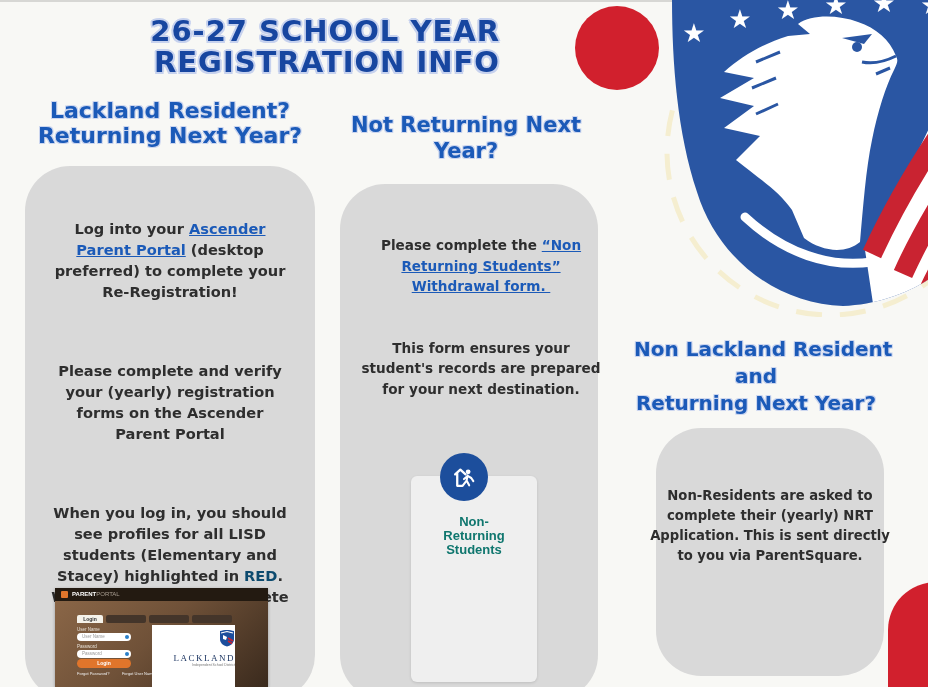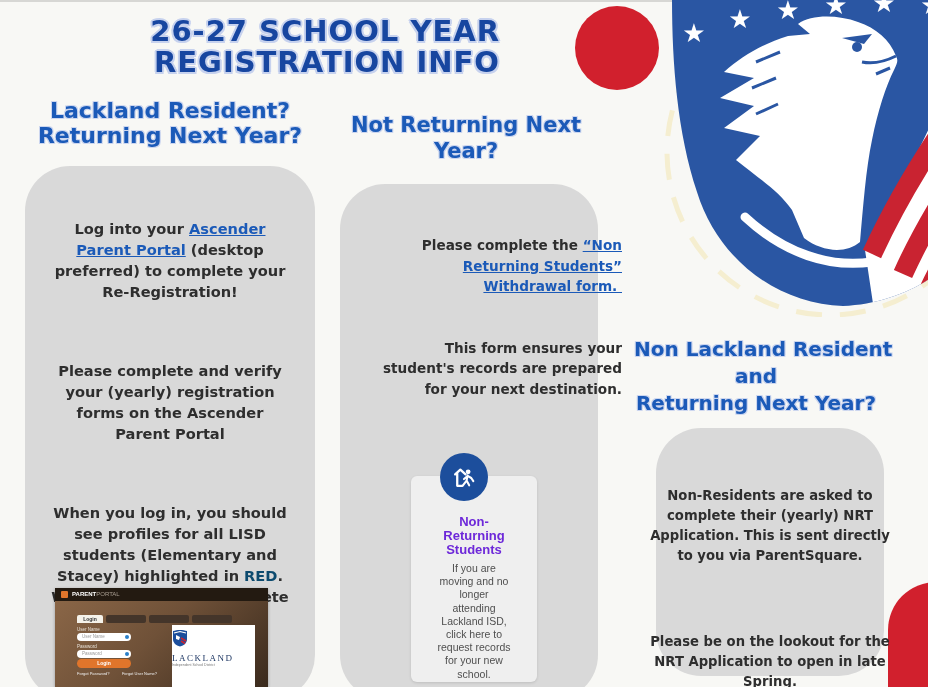--- a/index.html
+++ b/index.html
@@ -32,34 +32,34 @@
   
   .gbox{position:absolute;background:#d9d9d9;border-radius:45px;}
   .box1{left:25px;top:166px;width:290px;height:534px;}
   .box2{left:340px;top:184px;width:258px;height:516px;}
   .box3{left:656px;top:428px;width:228px;height:248px;}
 
   
   .btxt{position:absolute;text-align:center;color:#2e2e2e;font-weight:bold;white-space:pre;
         font-family:"DejaVu Sans", sans-serif;}
   .txt1{left:25px;top:176px;width:290px;font-size:14.6px;line-height:21px;}
-  .txt2{left:340px;top:194px;width:282px;font-size:13.6px;line-height:20.5px;text-align:right;}
+  .txt2{left:340px;top:194px;width:282px;font-size:13.6px;line-height:20.5px;}
   .txt3{left:650px;top:446px;width:240px;font-size:13.2px;line-height:20px;}
   .btxt p{margin:0 0 16px 0;}
   .btxt p:last-child{margin:0;}
   .link{color:#1b5ab8;text-decoration:underline;cursor:pointer;}
   .w-red{color:#0c4a6e;}
   .w-green{color:#2bd36b;}
 
   
   .tile{position:absolute;left:411px;top:476px;width:126px;height:206px;background:#efefef;
         border-radius:6px;box-shadow:0 1px 3px rgba(0,0,0,.12);cursor:pointer;}
   .tile-icon{position:absolute;left:440px;top:453px;width:48px;height:48px;border-radius:50%;
              background:#1c4e9c;display:flex;align-items:center;justify-content:center;}
-  .tile-title{position:absolute;left:0;top:39px;width:126px;text-align:center;color:#6d28d9;
+  .tile-title{position:absolute;left:0;top:39px;width:126px;text-align:center;color:#0f766e;
               font-weight:bold;font-size:13px;line-height:14px;white-space:pre;}
   .tile-body{position:absolute;left:0;top:86px;width:126px;text-align:center;color:#4f4f4f;
              font-size:10.5px;line-height:13.2px;white-space:pre;}
 
   
   .portal{position:absolute;left:55px;top:588px;width:213px;height:99px;overflow:hidden;
           box-shadow:0 1px 3px rgba(0,0,0,.3);background:#6f5138;}
   .p-head{position:absolute;left:0;top:0;width:213px;height:13px;background:#231a11;}
   .p-logo{position:absolute;left:6px;top:3px;width:7px;height:7px;background:#e0752b;border-radius:1px;}
   .p-brand{position:absolute;left:17px;top:3px;font-size:6px;line-height:7px;color:#fff;font-weight:bold;white-space:nowrap;}
@@ -71,21 +71,21 @@
                 font-size:5px;line-height:8px;text-align:center;font-weight:bold;}
   .p-tab{width:40px;height:8px;background:#44352a;border-radius:2px;}
   .p-label{position:absolute;font-size:4.5px;color:#e8e2d8;line-height:5px;}
   .p-field{position:absolute;width:54px;height:8px;background:#fff;border-radius:4px;
            font-size:4.5px;line-height:8px;color:#999;padding-left:5px;box-sizing:border-box;}
   .p-field .info{position:absolute;right:2px;top:2px;width:4px;height:4px;border-radius:50%;background:#2a7fc9;}
   .p-btn{position:absolute;left:22px;top:58px;width:54px;height:9px;background:#e0752b;border-radius:5px;
          color:#fff;font-size:5px;line-height:9px;text-align:center;font-weight:bold;}
   .p-links{position:absolute;left:22px;top:70px;width:80px;display:flex;justify-content:space-between;
            font-size:4px;color:#eee;}
-  .p-card{position:absolute;left:97px;top:24px;width:83px;height:62px;background:#fff;text-align:left;margin-left:20px;}
+  .p-card{position:absolute;left:97px;top:24px;width:83px;height:62px;background:#fff;text-align:right;}
   .p-card .nm{font-family:"Liberation Serif", serif;font-size:9px;letter-spacing:1.5px;color:#1f3864;
               margin-top:2px;}
   .p-card .sub{font-size:3.5px;color:#777;}
 
   .eagle{position:absolute;left:660px;top:-8px;width:300px;height:325px;}
 </style>
 </head>
 <body>
 
 <div class="page">
@@ -168,46 +168,34 @@
 Withdrawal form. </span></p>
     <p>This form ensures your
 student's records are prepared
 for your next destination.</p>
   </div>
 
   <div class="tile">
     <div class="tile-title">Non-
 Returning
 Students</div>
-    <div class="tile-body">If you are
-moving and no
-longer
-attending
-Lackland ISD,
-click here to
-request records
-for your new
-school.</div>
   </div>
   <div class="tile-icon">
     <svg width="27" height="27" viewBox="0 0 26 26">
       <path d="M4,10 L9,5.5 L14,10 M6,9 L6,21 L11,21" stroke="#fff" stroke-width="2.2" fill="none" stroke-linecap="round" stroke-linejoin="round"></path>
       <circle cx="16.5" cy="7.5" r="2.3" fill="#fff"></circle>
       <path d="M16,11 L15,16 L11.5,20.5 M15,16 L17.5,20.5 M16,11.5 L12.5,14.5 M16,11.5 L19.5,13.5 L21.5,16.5" stroke="#fff" stroke-width="2" fill="none" stroke-linecap="round" stroke-linejoin="round"></path>
     </svg>
   </div>
 
   <div class="btxt txt3">
-    <p style="margin-bottom:26px">Non-Residents are asked to
+    <p style="margin-bottom:20px">Non-Residents are asked to
 complete their (yearly) NRT
 Application. This is sent directly
 to you via ParentSquare.</p>
-    <p style="margin-bottom:10px">Please be on the lookout for the
-NRT Application to open in late
-Spring.</p>
     
   </div>
 
   <div class="portal">
     <div class="p-head">
       <div class="p-logo"></div>
       <div class="p-brand"><span>PARENT</span><span class="lt">PORTAL</span></div>
     </div>
     <div class="p-body">
       <div class="p-tabs">

